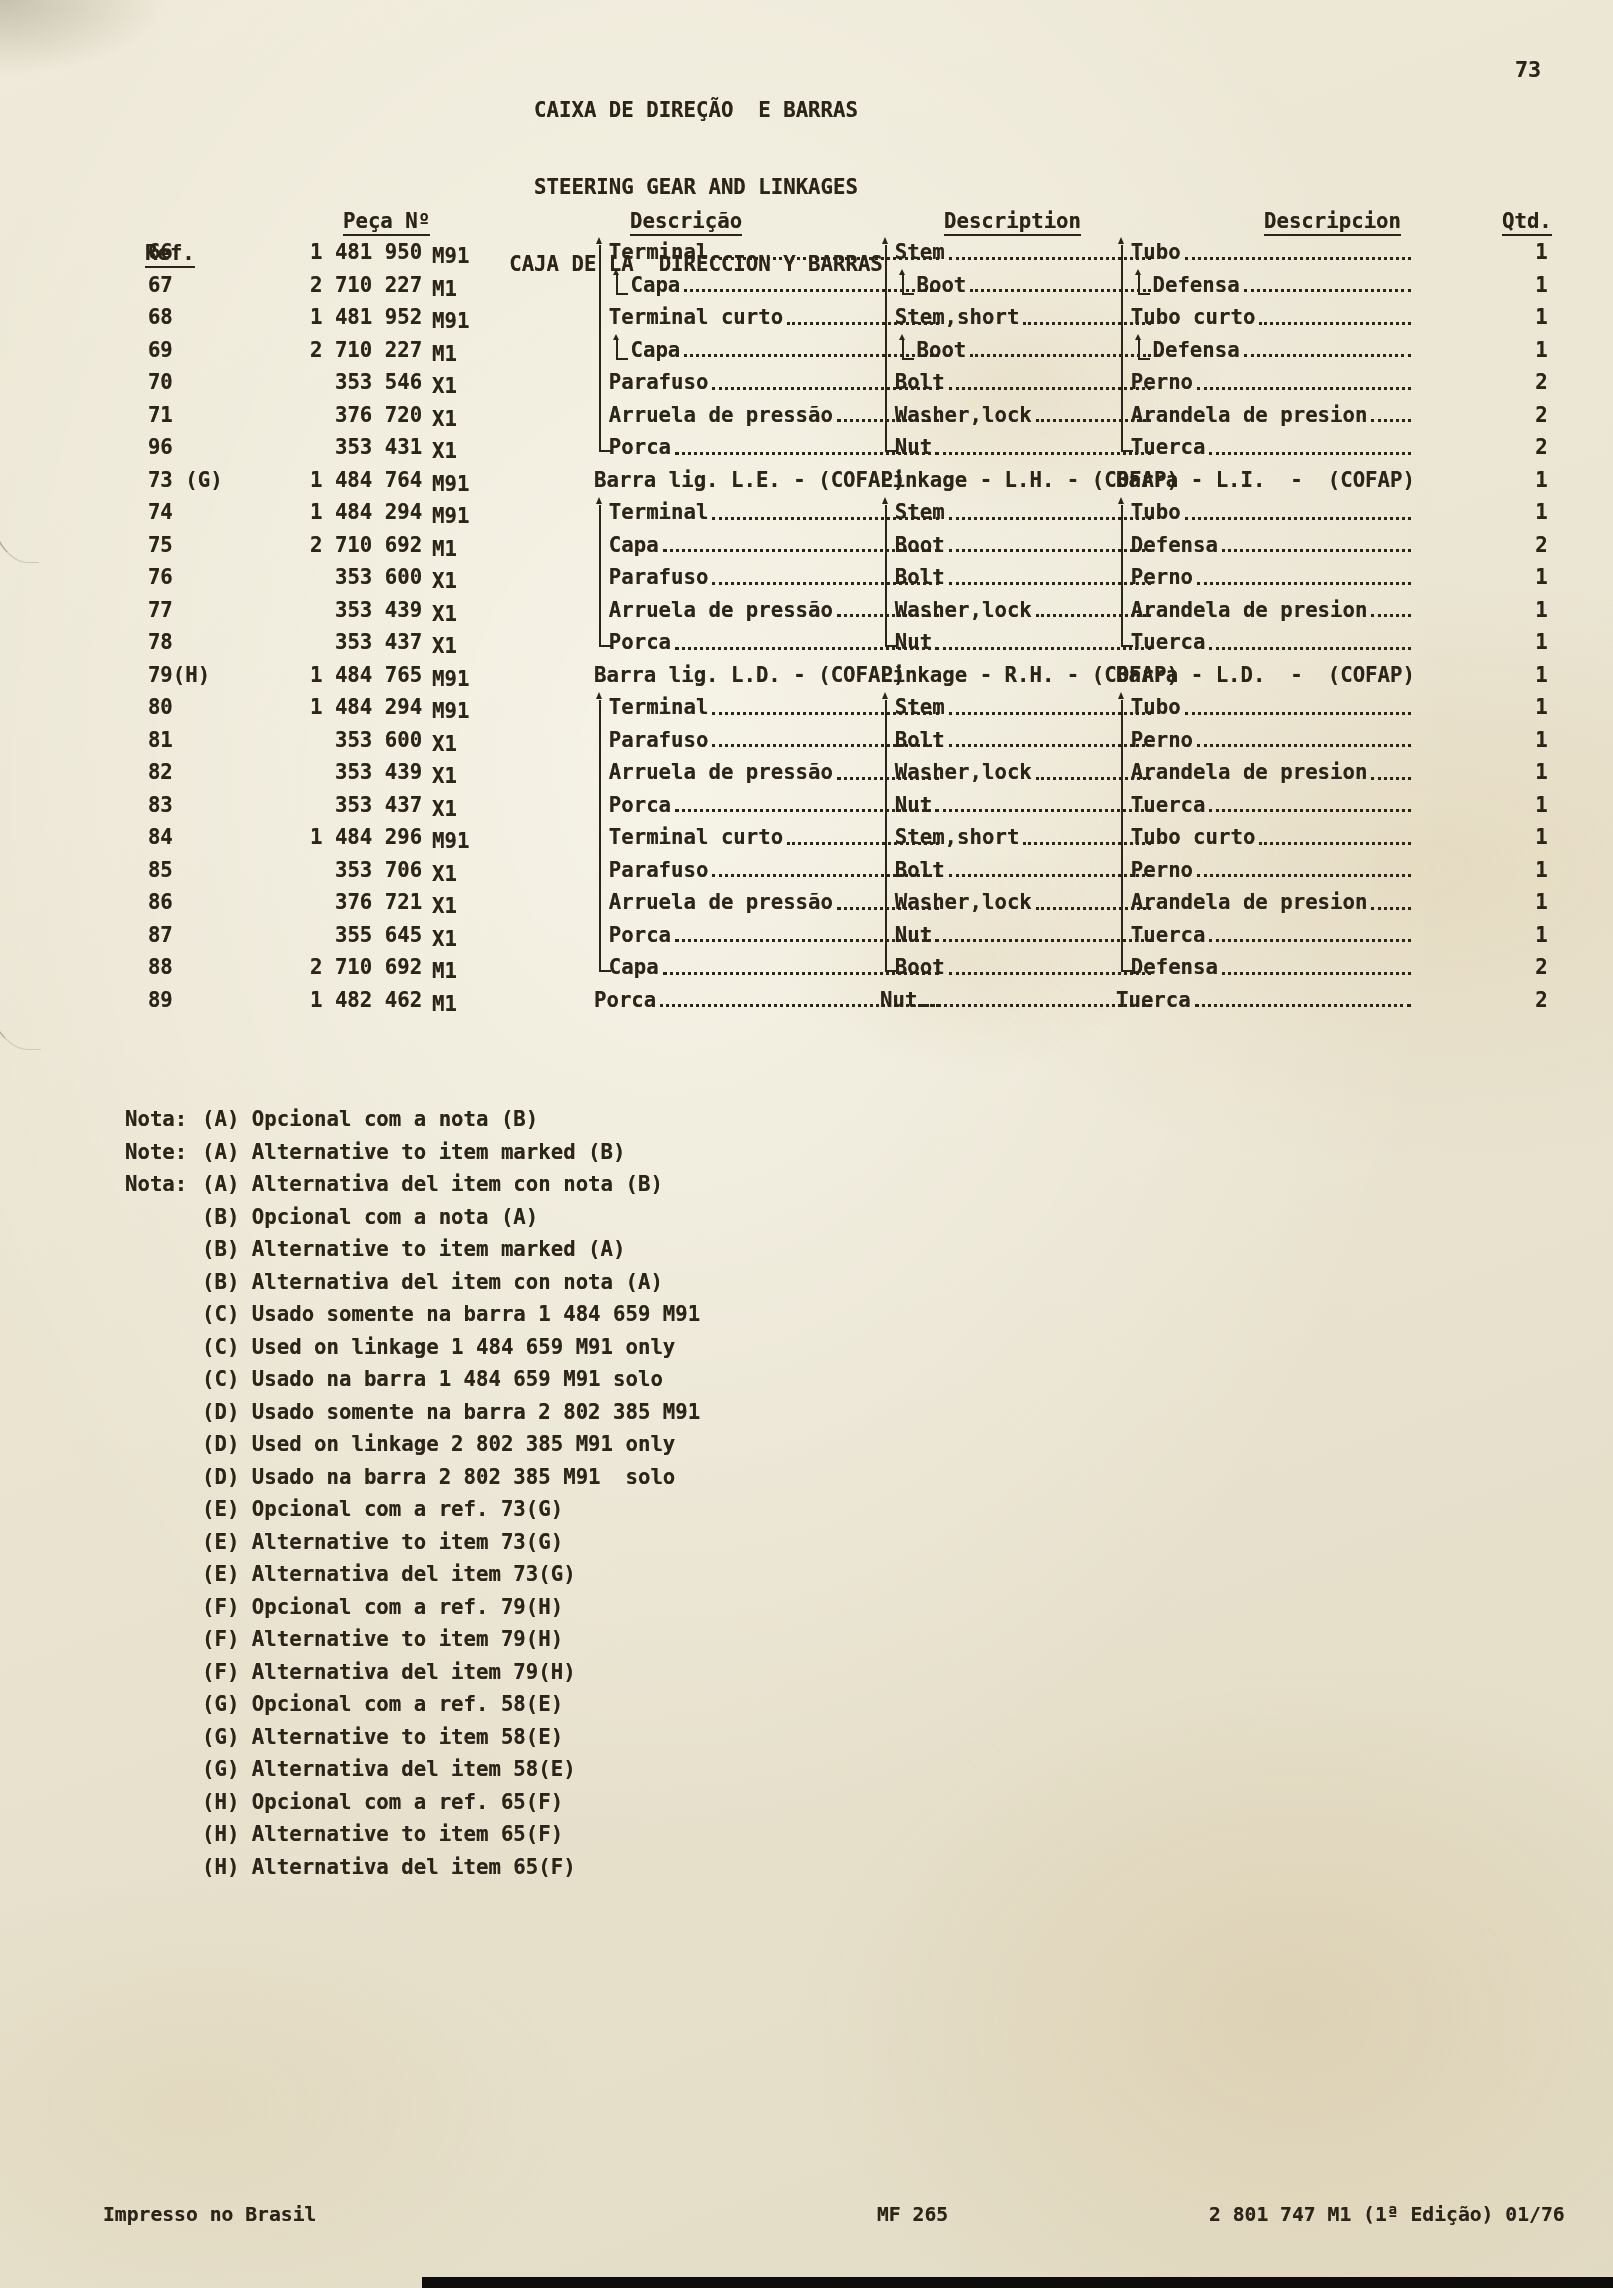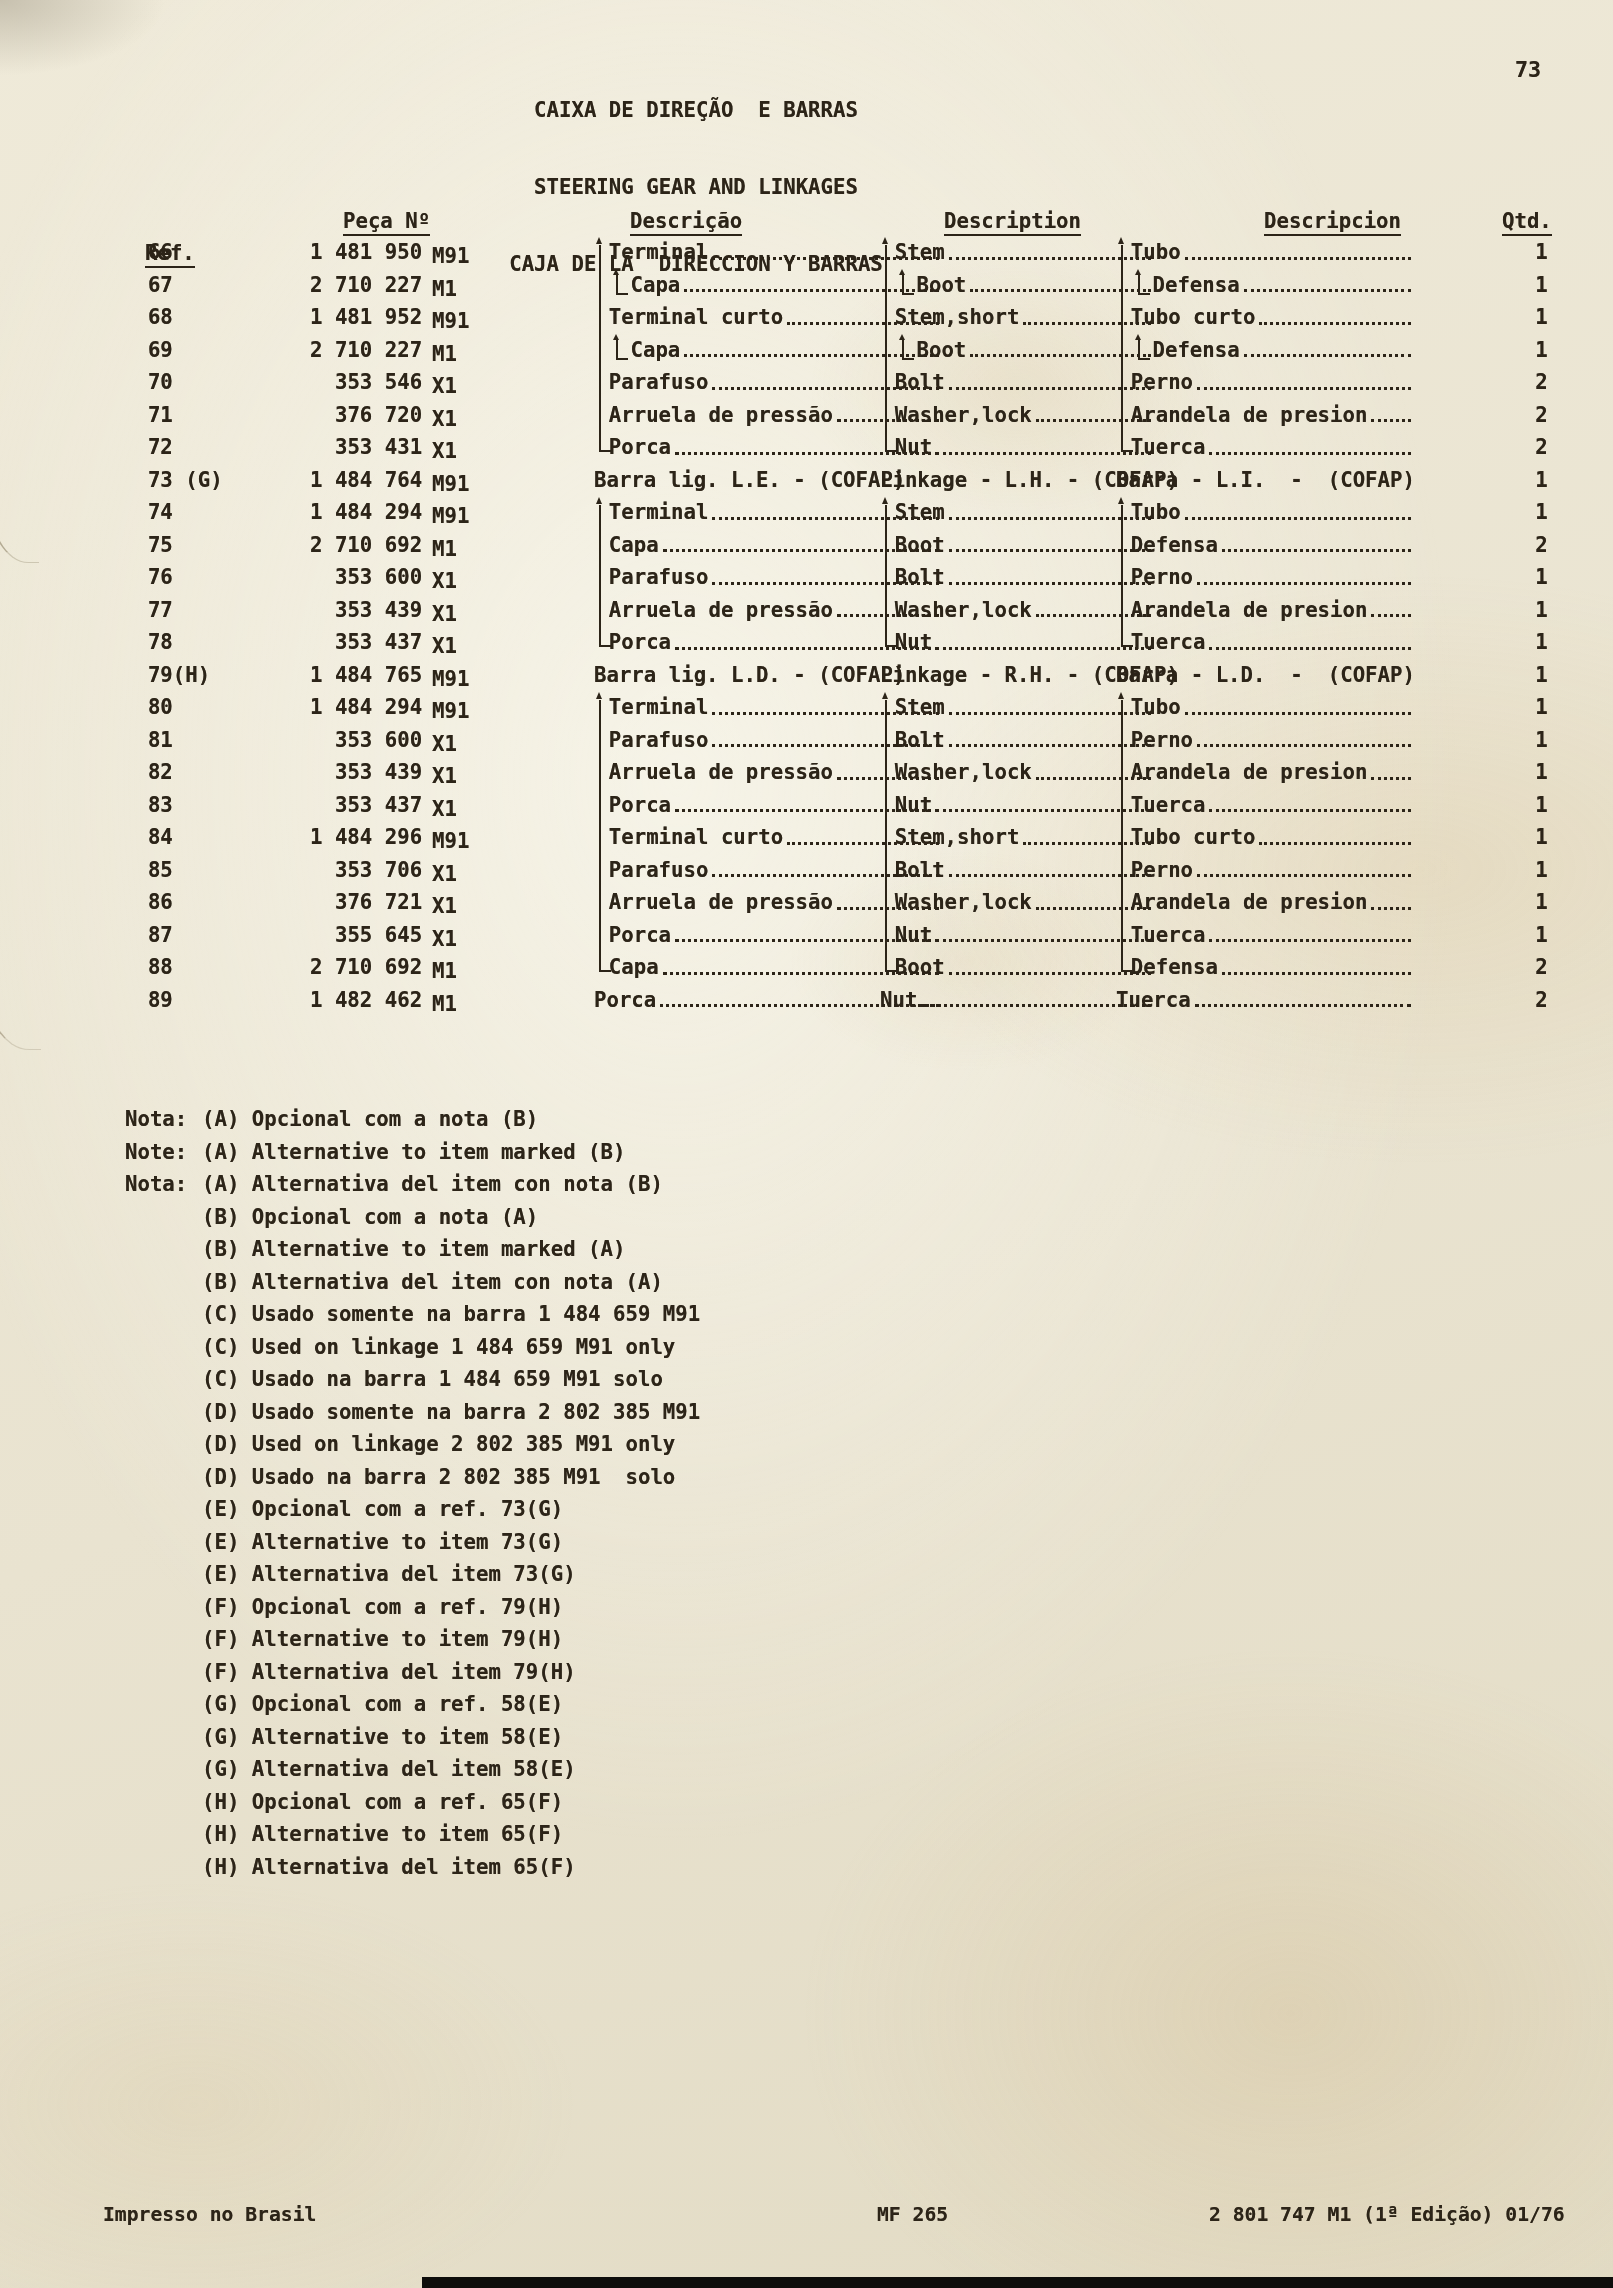--- a/index.html
+++ b/index.html
@@ -165,21 +165,21 @@
       <span class="part-num">376 720</span>
       <span class="part-suf">X1</span>
     </span>
     <span class="cell c-pt desc"><span class="bracket bk-mid"></span><span class="lbl">Arruela de pressão</span><span class="leader"></span></span>
     <span class="cell c-en desc"><span class="bracket bk-mid"></span><span class="lbl">Washer,lock</span><span class="leader"></span></span>
     <span class="cell c-es desc"><span class="bracket bk-mid"></span><span class="lbl">Arandela de presion</span><span class="leader"></span></span>
     <span class="cell c-qty">2</span>
   </div>
 
   <div class="trow">
-    <span class="cell c-ref">72</span>
+    <span class="cell c-ref">96</span>
     <span class="cell c-part">
       <span class="part-num">353 431</span>
       <span class="part-suf">X1</span>
     </span>
     <span class="cell c-pt desc"><span class="bracket bk-bot"></span><span class="lbl">Porca</span><span class="leader"></span></span>
     <span class="cell c-en desc"><span class="bracket bk-bot"></span><span class="lbl">Nut</span><span class="leader"></span></span>
     <span class="cell c-es desc"><span class="bracket bk-bot"></span><span class="lbl">Tuerca</span><span class="leader"></span></span>
     <span class="cell c-qty">2</span>
   </div>
 

